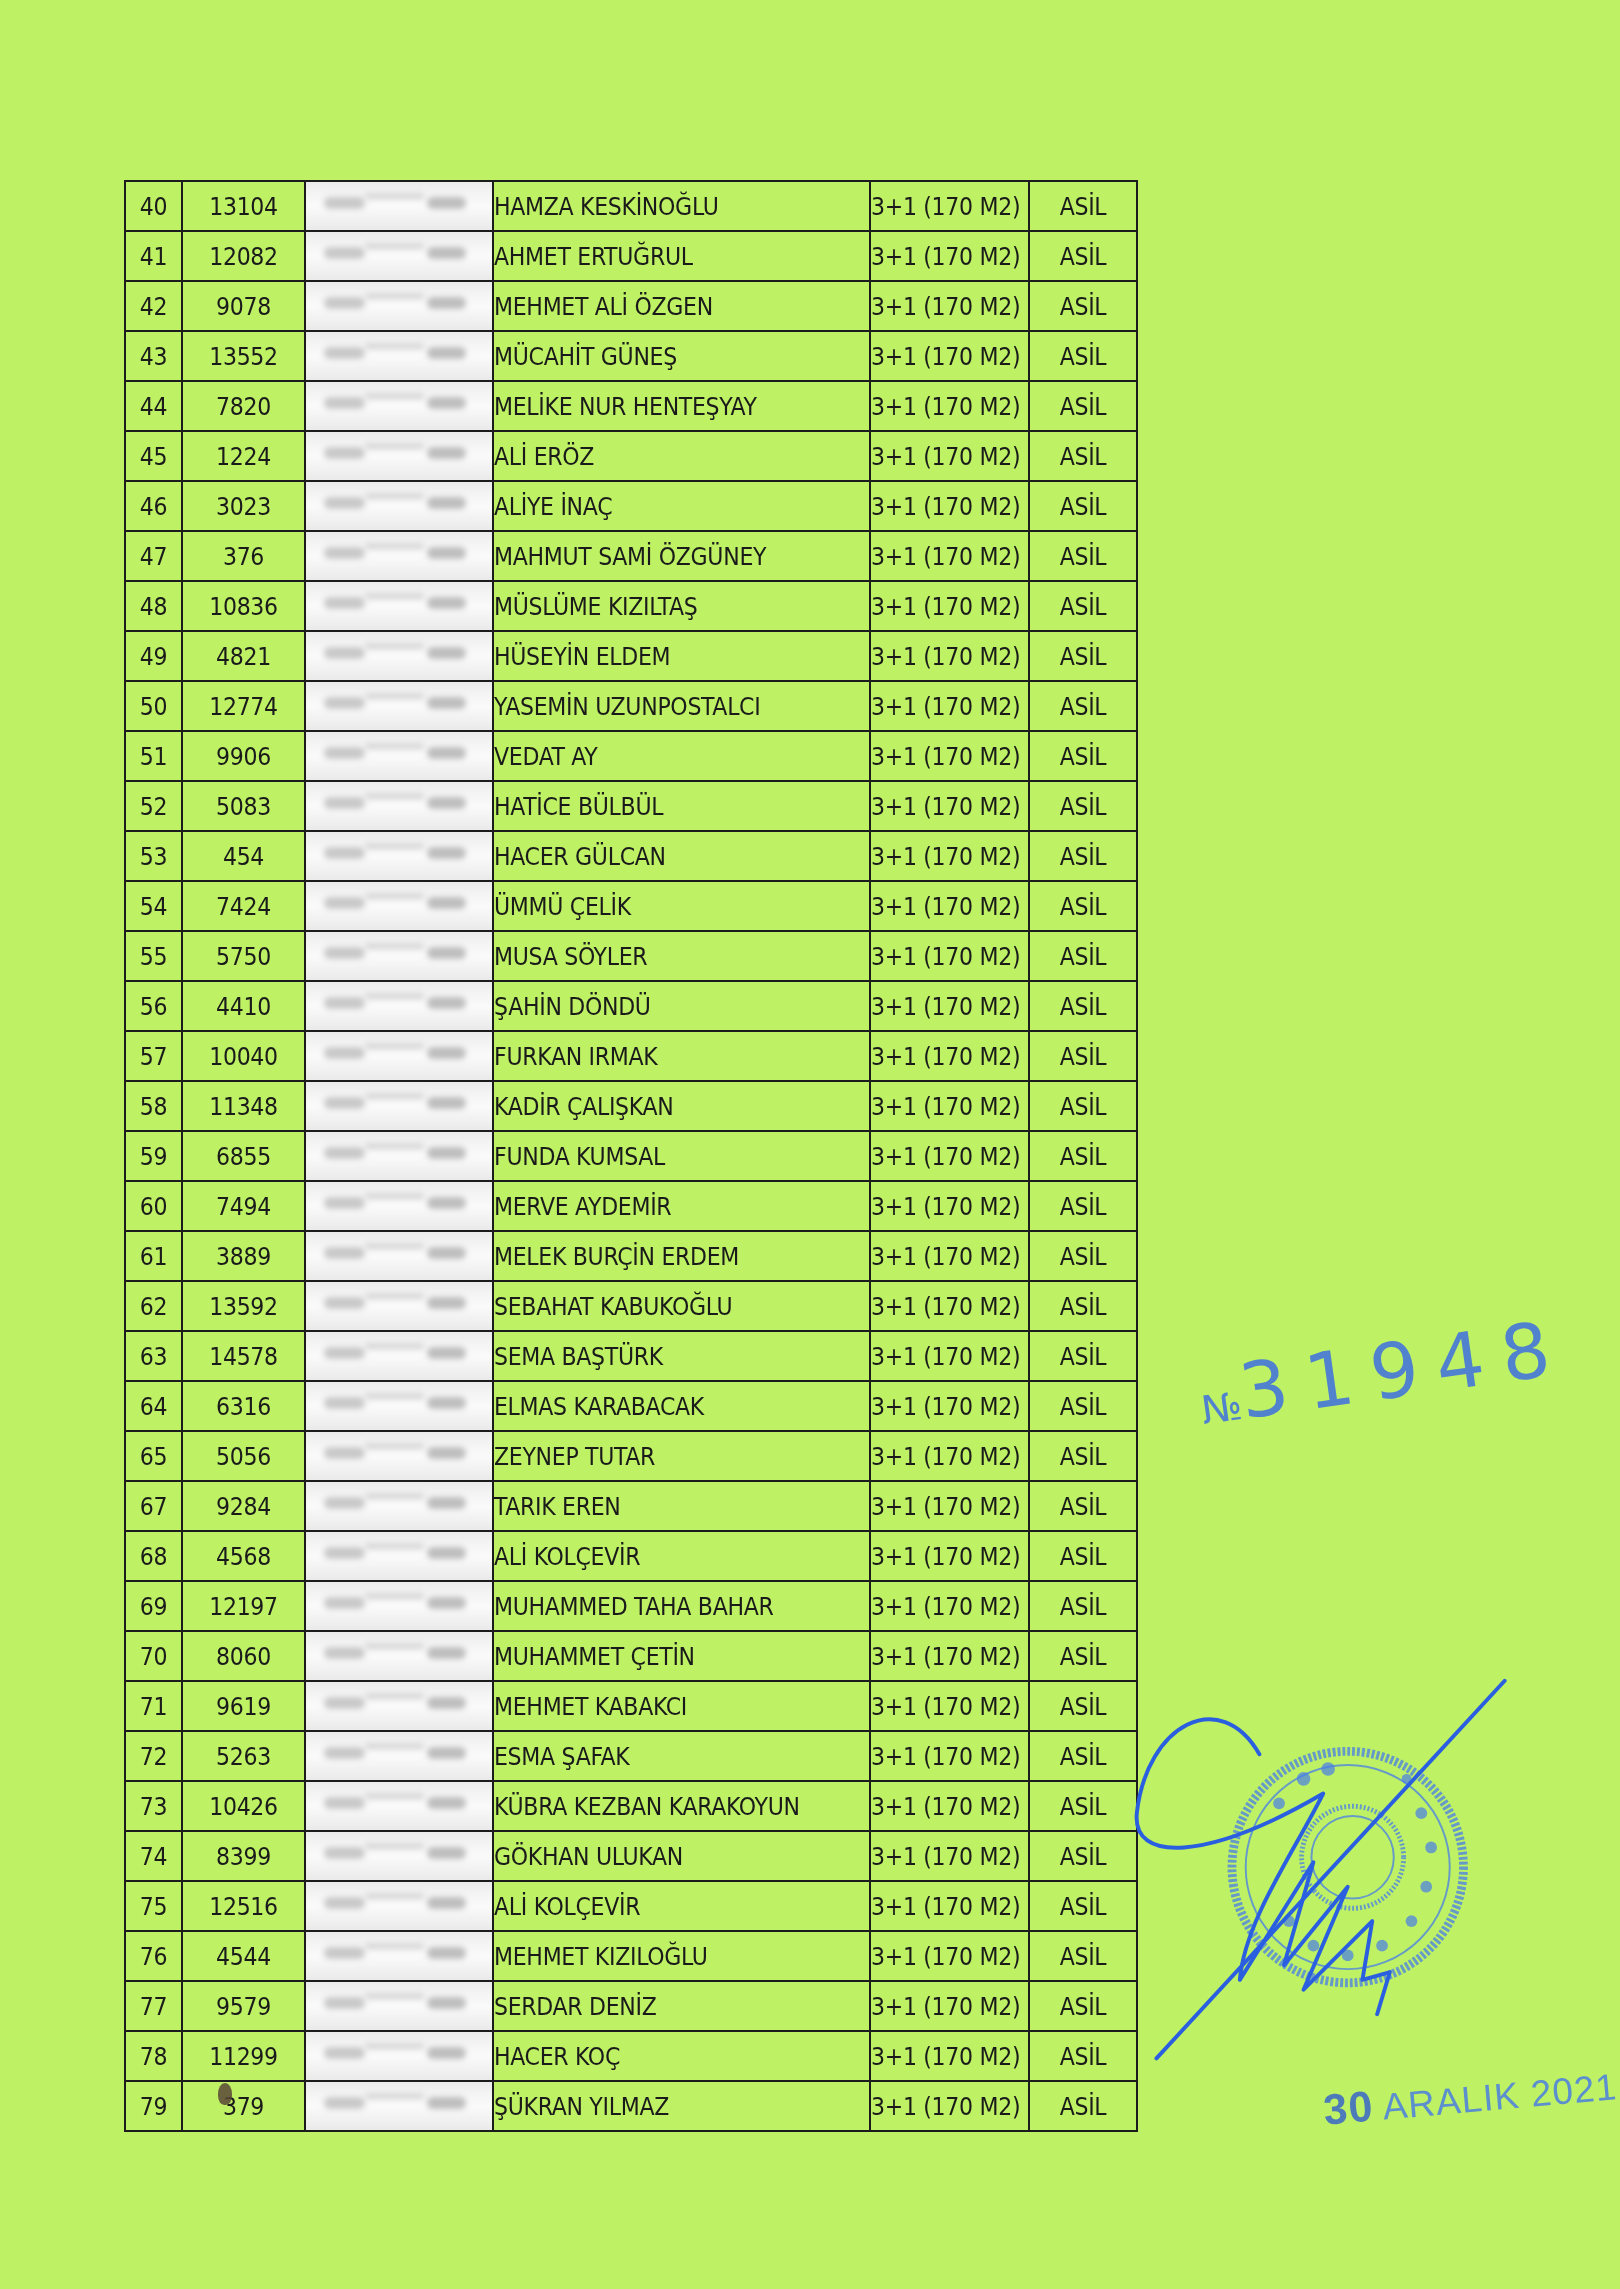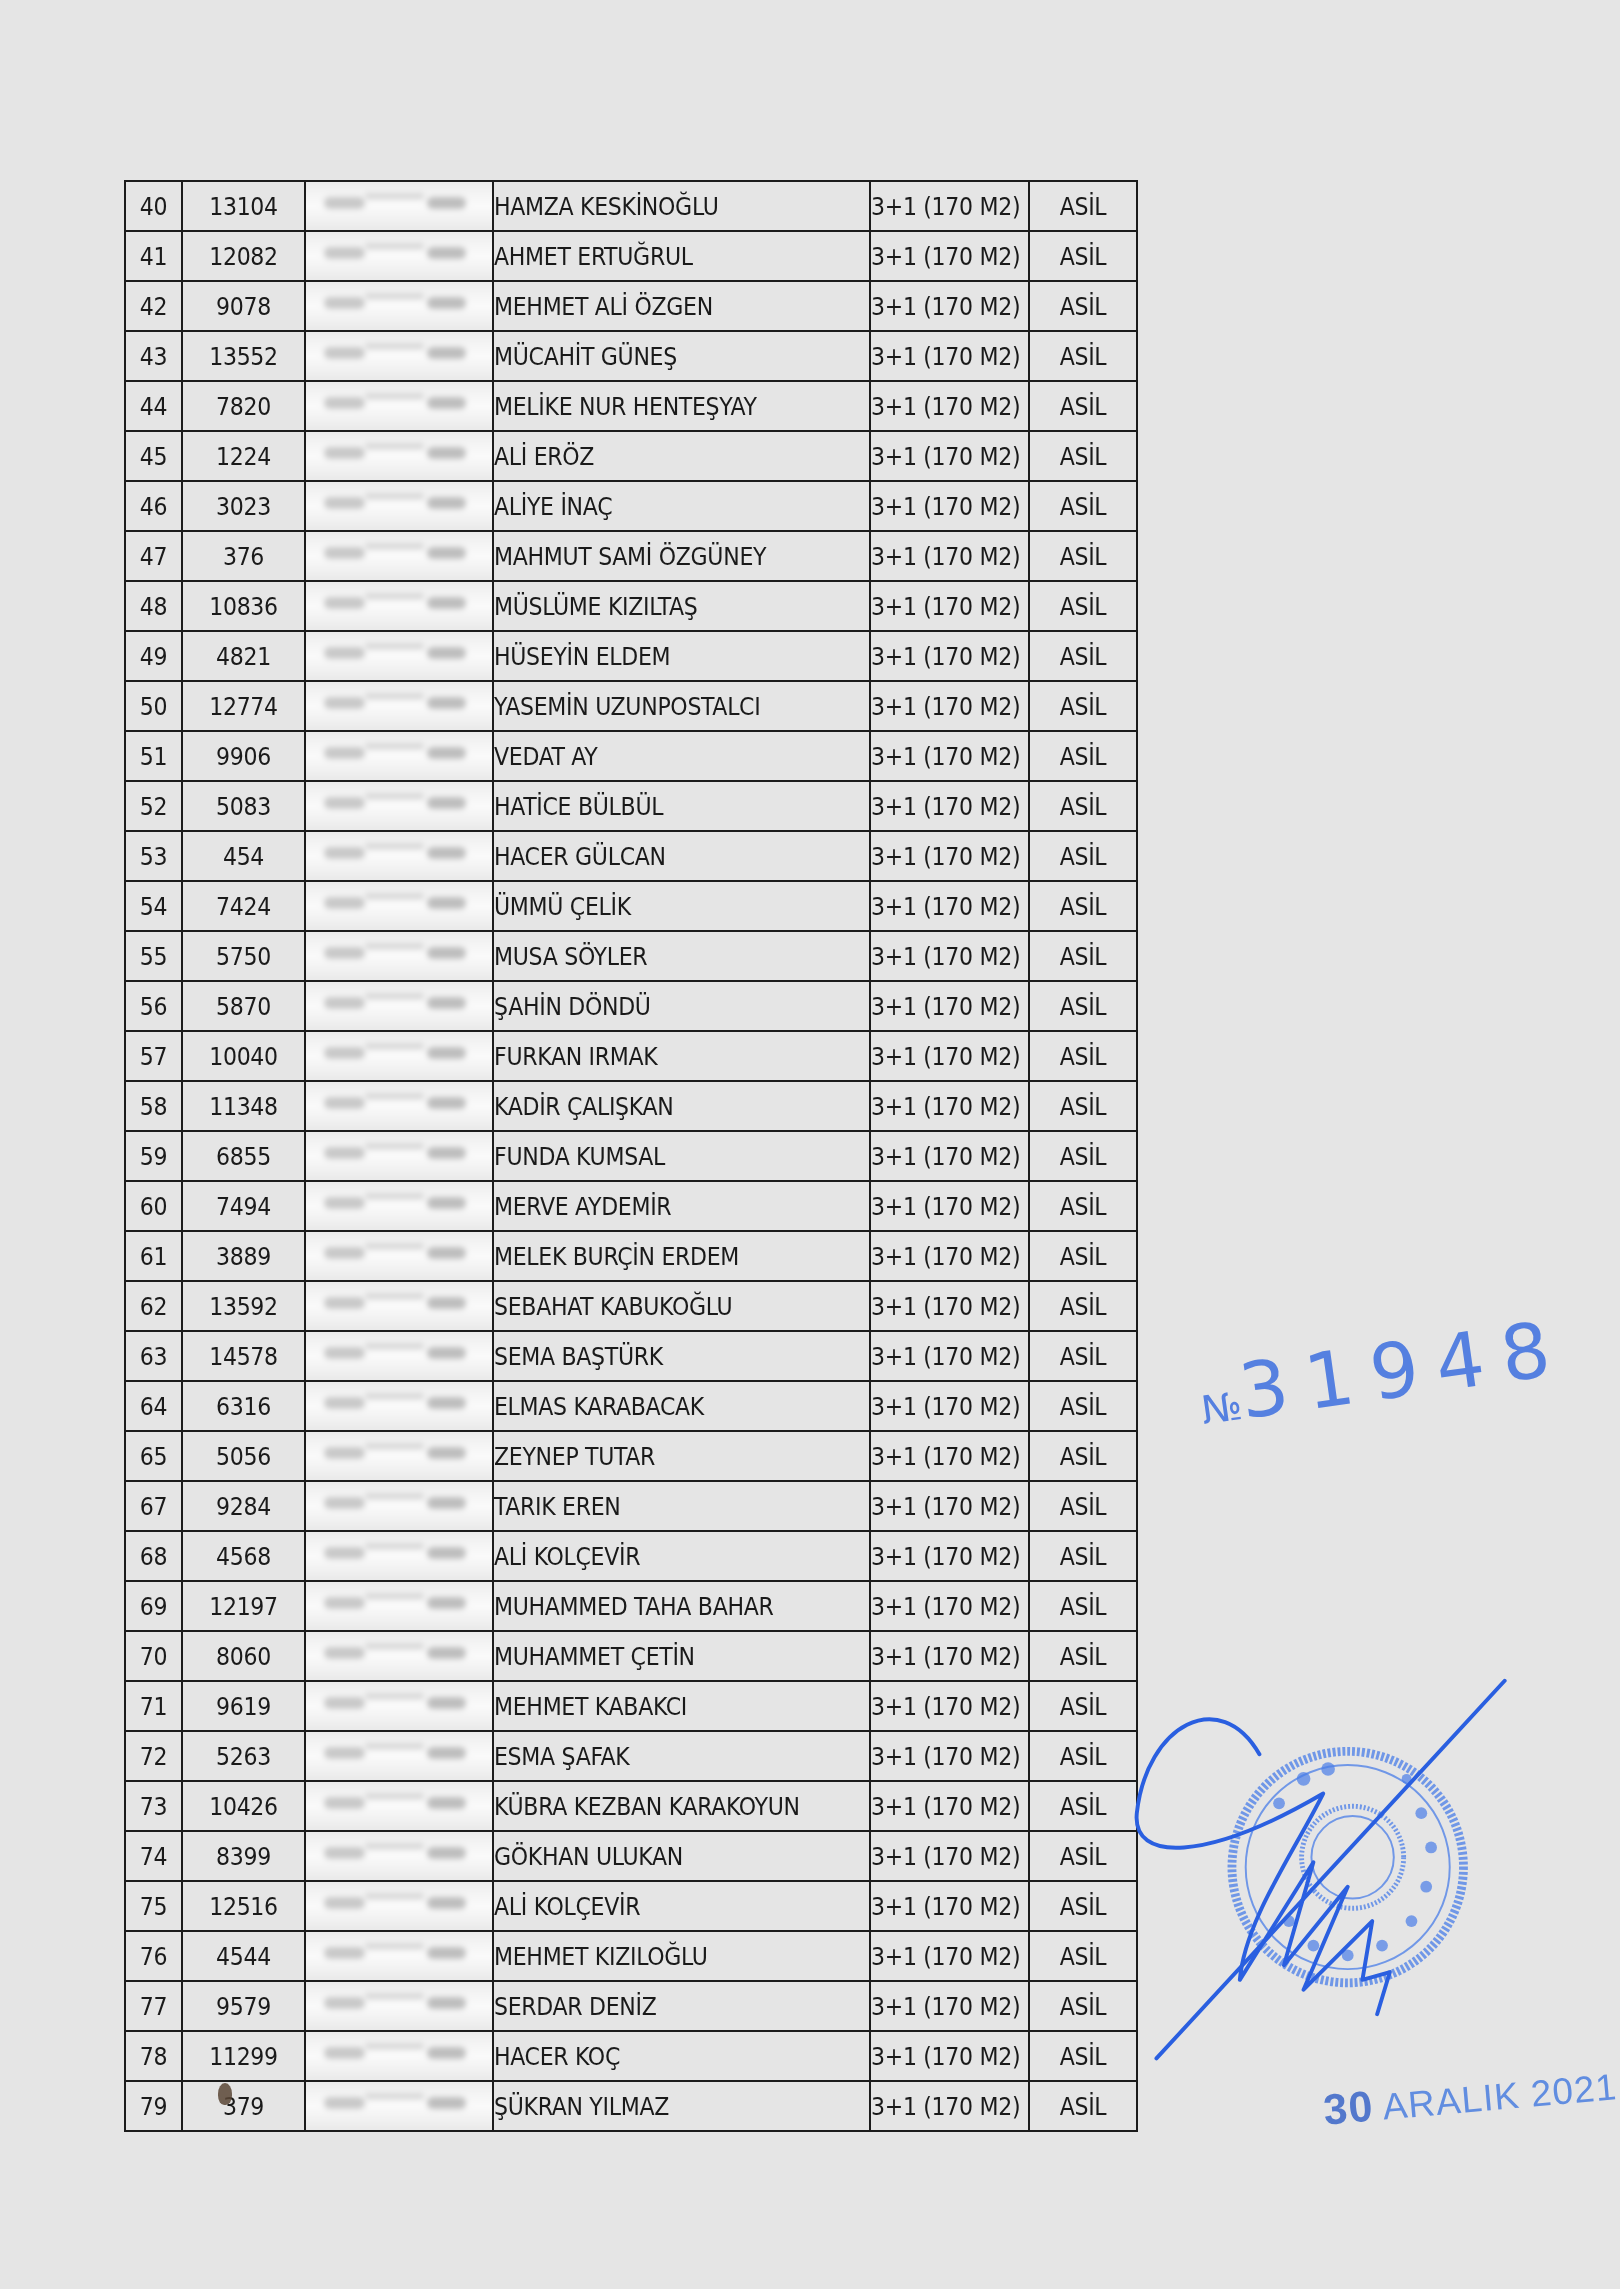--- a/index.html
+++ b/index.html
@@ -1,20 +1,20 @@
 <!DOCTYPE html>
 <html><head>
 <meta charset="utf-8">
 <style>
   html, body { margin: 0; padding: 0; }
   body {
     width: 1620px; height: 2290px; background: #ffffff; position: relative; overflow: hidden;
     font-family: "Liberation Sans", "DejaVu Sans", sans-serif; color: #1a1a1a;
   }
-  .page { position: absolute; left: 0; top: 0; width: 1620px; height: 2290px; background: #e5e5e5; }
+  .page { position: absolute; left: 0; top: 0; width: 1620px; height: 2290px; background: #bef264; }
   table.list {
     position: absolute; left: 124px; top: 180px;
     border-collapse: collapse; table-layout: fixed;
   }
   table.list td {
     border: 2px solid #1c1c1c; height: 48px; padding: 0;
     font-size: 24.5px; line-height: 47px; white-space: nowrap; overflow: hidden;
     font-family: "DejaVu Sans Condensed", "Liberation Sans Narrow", "Liberation Sans", sans-serif;
     letter-spacing: -0.3px;
   }
@@ -279,21 +279,21 @@
               <span class="b2"></span>
               <span class="b3"></span>
             </div>
       </td>
       <td class="c-name">MUSA SÖYLER</td>
       <td class="c-type">3+1 (170 M2)</td>
       <td class="c-status">ASİL</td>
     </tr>
         <tr>
       <td class="c-no">56</td>
-      <td class="c-sira">5870</td>
+      <td class="c-sira">4410</td>
       <td class="c-tc">
         <div class="blur-box">
               <span class="b1"></span>
               <span class="b2"></span>
               <span class="b3"></span>
             </div>
       </td>
       <td class="c-name">ŞAHİN DÖNDÜ</td>
       <td class="c-type">3+1 (170 M2)</td>
       <td class="c-status">ASİL</td>

